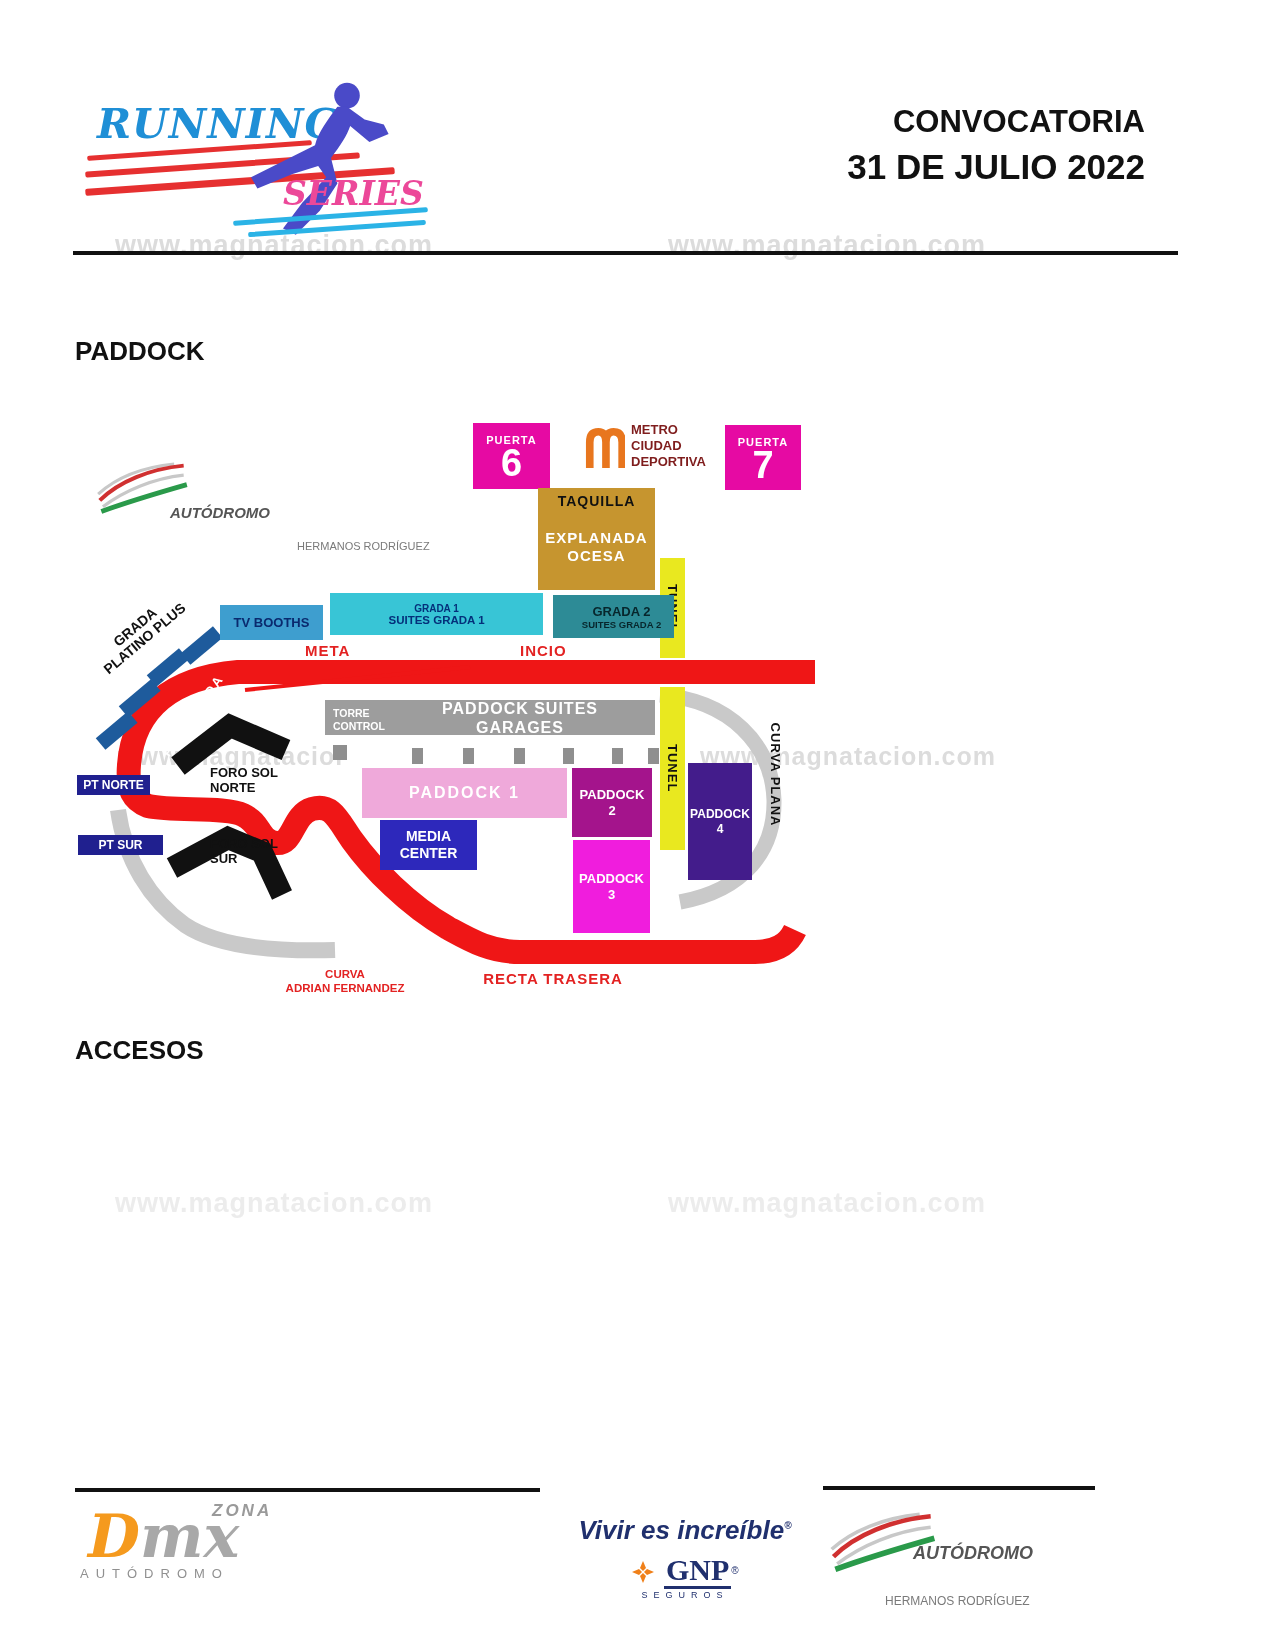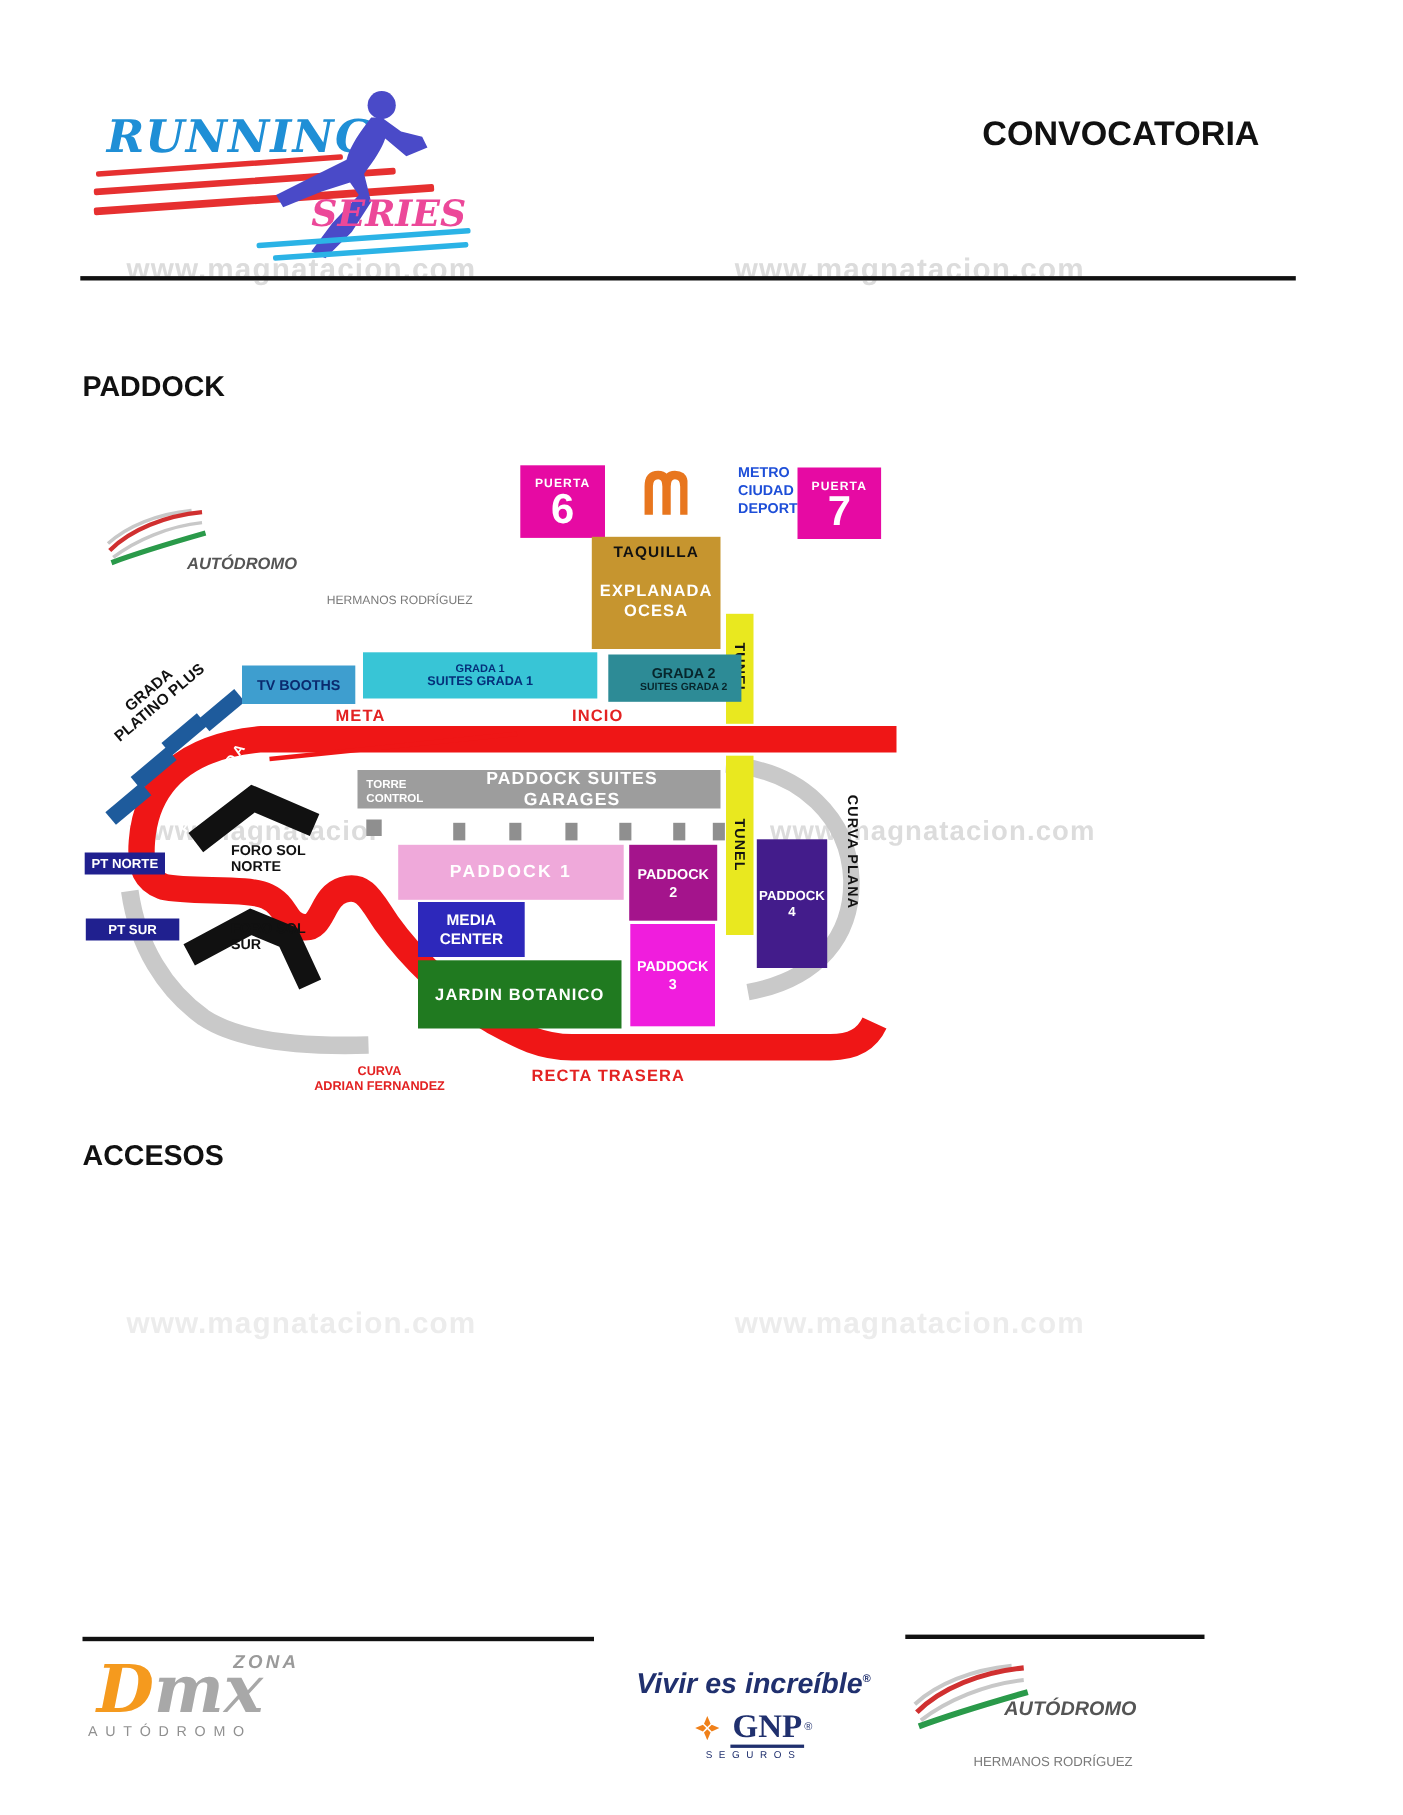--- a/index.html
+++ b/index.html
@@ -28,21 +28,21 @@
   .sec-h{position:absolute;left:75px;font-size:26px;font-weight:bold;color:#111;z-index:2;}
 
   
   .map{position:absolute;left:75px;top:390px;width:760px;height:620px;z-index:1;}
   .map .lbl{position:absolute;font-weight:bold;}
   .box{position:absolute;display:flex;flex-direction:column;align-items:center;justify-content:center;
        text-align:center;font-weight:bold;}
   .puerta{background:#e60aa3;color:#fff;}
   .puerta .pw{font-size:11px;letter-spacing:1px;margin-top:2px;}
   .puerta .pn{font-size:38px;line-height:34px;}
-  .metro-txt{color:#1d4ed8;font-size:13px;line-height:16px;font-weight:bold;margin-left:40px;}
+  .metro-txt{color:#7f1d1d;font-size:13px;line-height:16px;font-weight:bold;}
   .explanada{background:#c6952f;justify-content:flex-start;}
   .explanada .taq{color:#111;font-size:14px;margin-top:5px;letter-spacing:1px;}
   .explanada .exp{color:#fff;font-size:15px;line-height:18px;margin-top:20px;letter-spacing:1px;}
   .tunel{background:#e9e81f;color:#111;font-size:13px;letter-spacing:1px;
          writing-mode:vertical-rl;text-align:center;display:flex;align-items:center;justify-content:center;}
   .grada1{background:#38c5d6;color:#04307a;}
   .grada1 .a{font-size:10px;} .grada1 .b{font-size:11.5px;}
   .grada2{background:#2d8b96;color:#07262c;padding-left:16px;}
   .grada2 .a{font-size:13px;} .grada2 .b{font-size:9.5px;}
   .tvb{background:#3e9ecf;color:#0a2a6e;font-size:13px;}
@@ -100,20 +100,21 @@
       <path d="M64 18 C58 26 52 34 50 42 L30 52 L10 62 L14 69 L36 60 L52 55 L57 62 L42 78 L30 94 L38 98 L53 83 L64 66 L60 50 C66 42 70 36 72 30 L84 40 L96 35 L93 29 L81 26 L70 18 Z"></path>
     </g>
   </svg>
   <div class="rs-series">SERIES</div>
   <div class="stripe" style="left:148px;top:132px;width:195px;height:5px;background:#2bb3e6;transform:rotate(-4deg);"></div>
   <div class="stripe" style="left:163px;top:144px;width:178px;height:5px;background:#2bb3e6;transform:rotate(-4deg);"></div>
 </div>
 
 <div class="hdr-title">
   <div class="l1">CONVOCATORIA</div>
+  <div class="l3">31 DE JULIO 2022</div>
 </div>
 <div class="hdr-rule"></div>
 
 <div class="sec-h" style="top:336px;">PADDOCK</div>
 
 <div class="map">
 
   <svg width="760" height="620" viewBox="75 390 760 620" style="position:absolute;left:0;top:0;">
 
     <path d="M118 810 C125 860 150 900 185 925 C215 945 270 952 335 950" fill="none" stroke="#c9c9c9" stroke-width="16"></path>
@@ -220,21 +221,20 @@
     <div>CENTER</div>
   </div>
   <div class="box p3" style="left:498px;top:450px;width:77px;height:93px;">
     <div>PADDOCK</div>
     <div>3</div>
   </div>
   <div class="box p4" style="left:613px;top:373px;width:64px;height:117px;">
     <div>PADDOCK</div>
     <div>4</div>
   </div>
-  <div class="box jardin" style="left:305px;top:483px;width:185px;height:62px;">JARDIN BOTANICO</div>
 
   <div class="box ptbox" style="left:2px;top:385px;width:73px;height:20px;">PT NORTE</div>
   <div class="box ptbox" style="left:3px;top:445px;width:85px;height:20px;">PT SUR</div>
   <div class="foro abs" style="left:135px;top:375px;">
     <div>FORO SOL</div>
     <div>NORTE</div>
   </div>
   <div class="foro abs" style="left:135px;top:446px;">
     <div>FORO SOL</div>
     <div>SUR</div>

